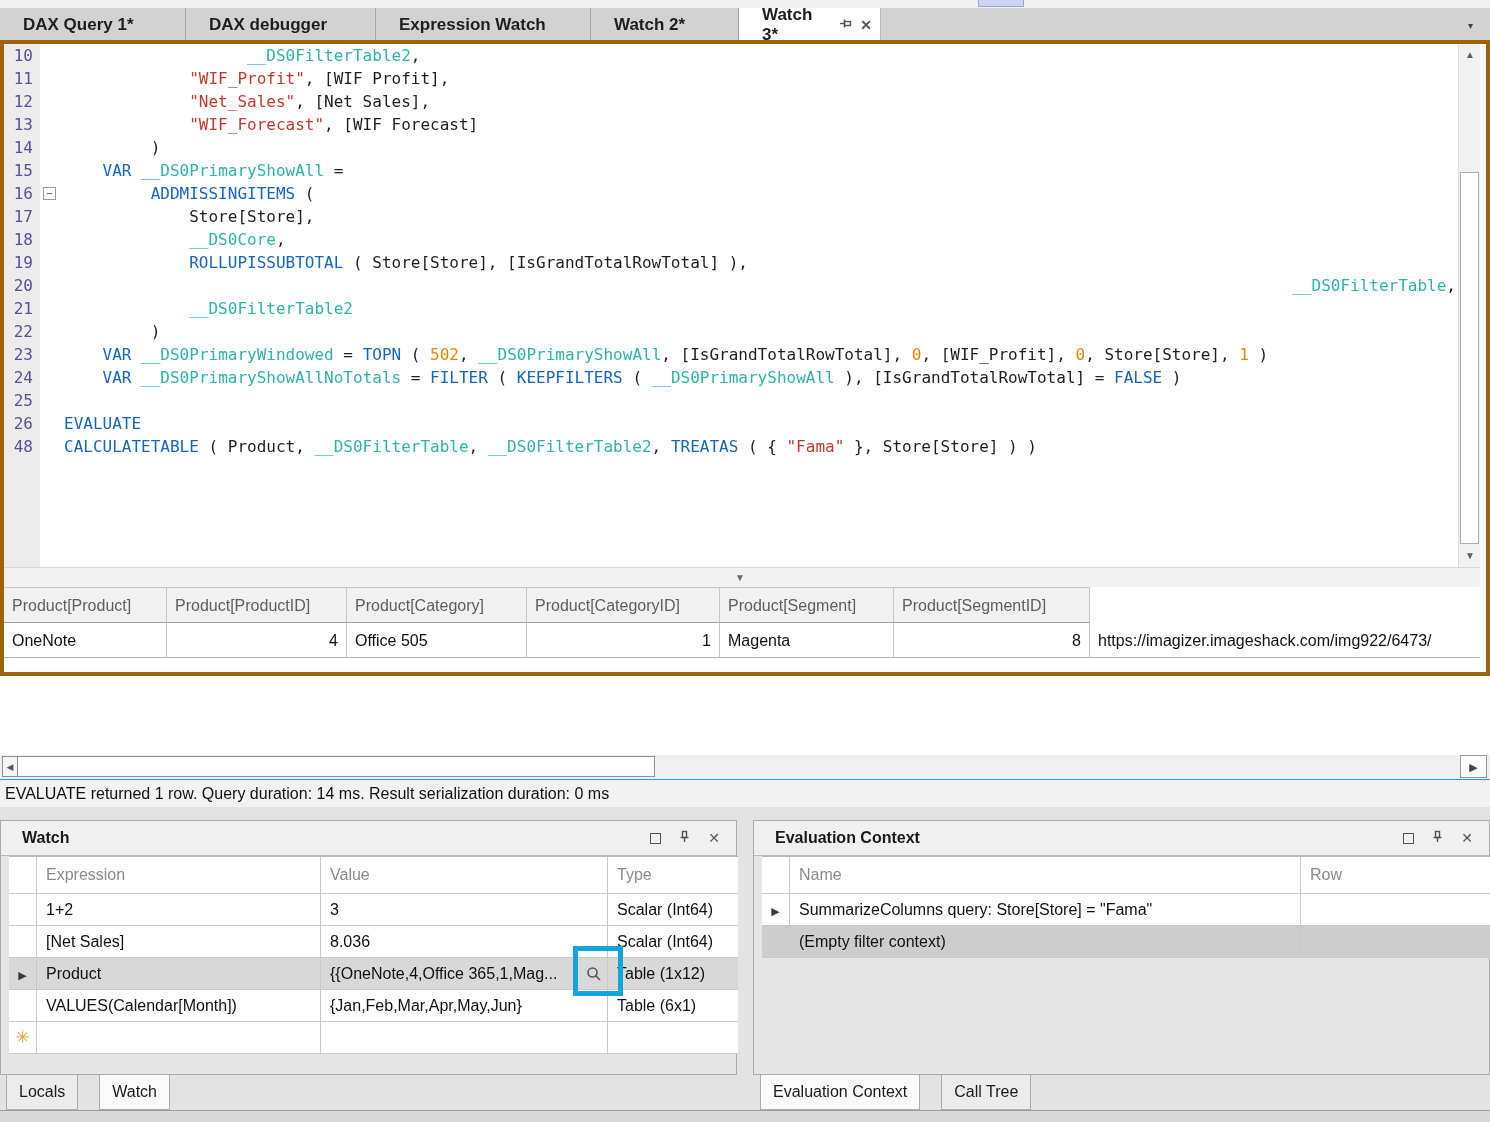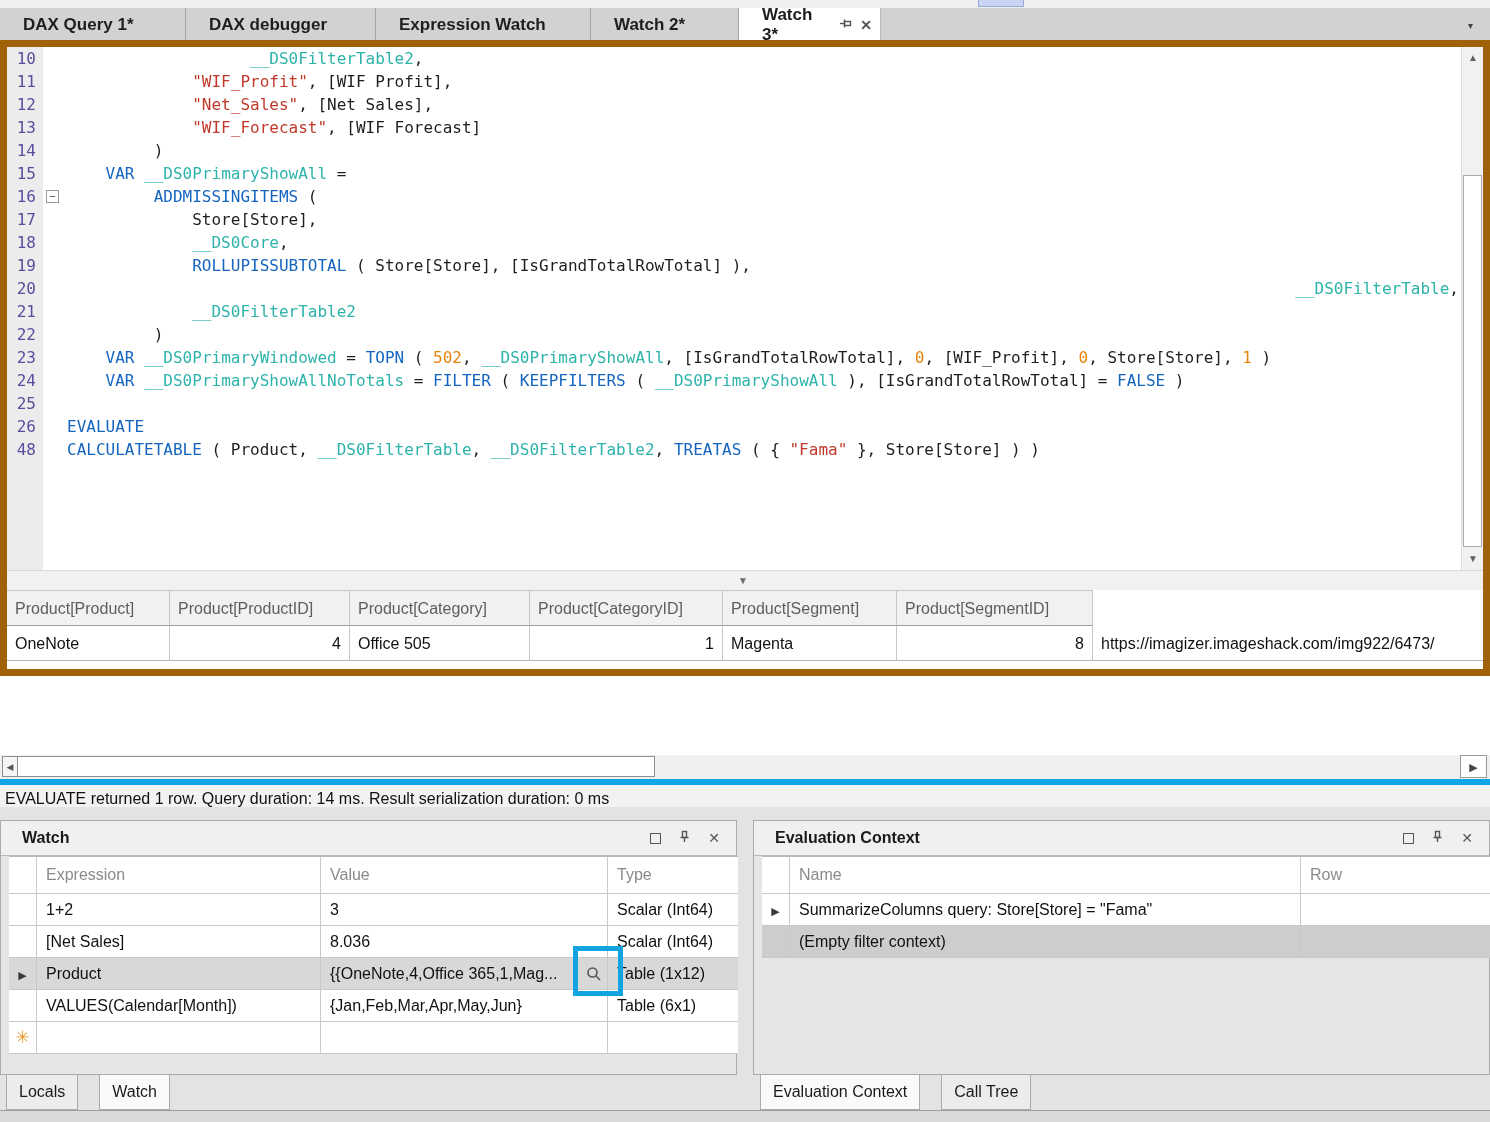--- a/index.html
+++ b/index.html
@@ -11,21 +11,21 @@
   .toolbar-remnant { position:absolute; left:978px; top:0; width:46px; height:7px; background:#C9D5F2; border:1px solid #97A7D7; border-top:none; }
 
   
   .tabbar { position:absolute; left:0; top:8px; width:1490px; height:33px; background:#D2D2D2; display:flex; }
   .doc-tab { height:33px; display:flex; align-items:center; padding-left:23px; font-size:17px; font-weight:bold; color:#1E1E1E; border-right:1px solid #A6A6A6; background:#D2D2D2; }
   .doc-tab.active { background:#FFFFFF; border-right:1px solid #B9B9B9; }
   .doc-tab .tabicons { display:flex; align-items:center; margin-left:12px; margin-right:8px; gap:8px; color:#555; }
   .tab-dd { position:absolute; right:8px; top:12px; width:14px; height:12px; color:#444; font-size:10px; }
 
   
-  .blue-frame { position:absolute; left:0; top:40px; width:1490px; height:636px; border:7px solid #a16207; background:#FFFFFF; }
+  .blue-frame { position:absolute; left:0; top:40px; width:1490px; height:636px; border:4px solid #a16207; background:#FFFFFF; }
   .frame-inner { position:relative; width:1476px; height:622px; overflow:hidden; }
 
   
   .editor { position:absolute; left:0; top:0; width:1476px; height:523px; background:#fff; }
   .gutter-bg { position:absolute; left:0; top:0; width:36px; height:523px; background:#ECECEC; }
   .code-row { position:relative; height:23px; white-space:nowrap; }
   .ln { position:absolute; left:0; top:0; width:36px; height:23px; text-align:right; padding-right:7px;
         font-family:"DejaVu Sans Mono", monospace; font-size:16px; line-height:23px; color:#5B4D9E; background:#ECECEC; }
   .cl { position:absolute; left:36px; right:24px; top:0; height:23px; font-family:"DejaVu Sans Mono", monospace;
         font-size:16px; line-height:23px; overflow:hidden; }
@@ -52,21 +52,21 @@
   .rcell.c0{width:163px} .rcell.c1{width:180px} .rcell.c2{width:180px} .rcell.c3{width:193px}
   .rcell.c4{width:174px} .rcell.c5{width:196px} .rcell.c6{width:390px; border-right:none}
   .rcell.num { text-align:right; }
 
   
   .mid-white { position:absolute; left:0; top:676px; width:1490px; height:79px; background:#FFFFFF; }
   .hscroll { position:absolute; left:0; top:755px; width:1490px; height:24px; background:#F0F0F0; }
   .hs-leftbtn { position:absolute; left:2px; top:1px; width:16px; height:21px; border:1px solid #8F8F8F; background:#F5F5F5; color:#555; font-size:9px; text-align:center; line-height:21px; }
   .hs-thumb { position:absolute; left:17px; top:1px; width:638px; height:21px; background:#FFFFFF; border:1px solid #8F8F8F; }
   .hs-rightbtn { position:absolute; right:3px; top:0px; width:27px; height:23px; border:1px solid #9A9A9A; background:#FFFFFF; color:#444; font-size:11px; text-align:center; line-height:23px; }
-  .statusbar { position:absolute; left:0; top:779px; width:1490px; height:28px; background:#F2F2F2; border-top:6px solid #0ea5e9; font-size:16px; line-height:27px; padding-left:5px; color:#111; }
+  .statusbar { position:absolute; left:0; top:779px; width:1490px; height:28px; background:#F2F2F2; border-top:1px solid #0ea5e9; font-size:16px; line-height:27px; padding-left:5px; color:#111; }
 
   
   .panel { position:absolute; top:820px; height:255px; background:#E6E6E6; border:1px solid #ABABAB; }
   .panel.watch { left:0; width:737px; }
   .panel.ec { left:753px; width:737px; }
   .ptitle { height:35px; background:#F0F0F0; border-bottom:1px solid #B9B9B9; display:flex; align-items:center; }
   .ptitle .t { font-weight:bold; font-size:16px; padding-left:21px; flex:1; }
   .ptitle .icons { display:flex; gap:17px; padding-right:16px; color:#555; align-items:center; }
   .maxbox { width:11px; height:11px; border:1px solid #555; display:inline-block; }
   .xglyph { font-size:14px; color:#555; }

